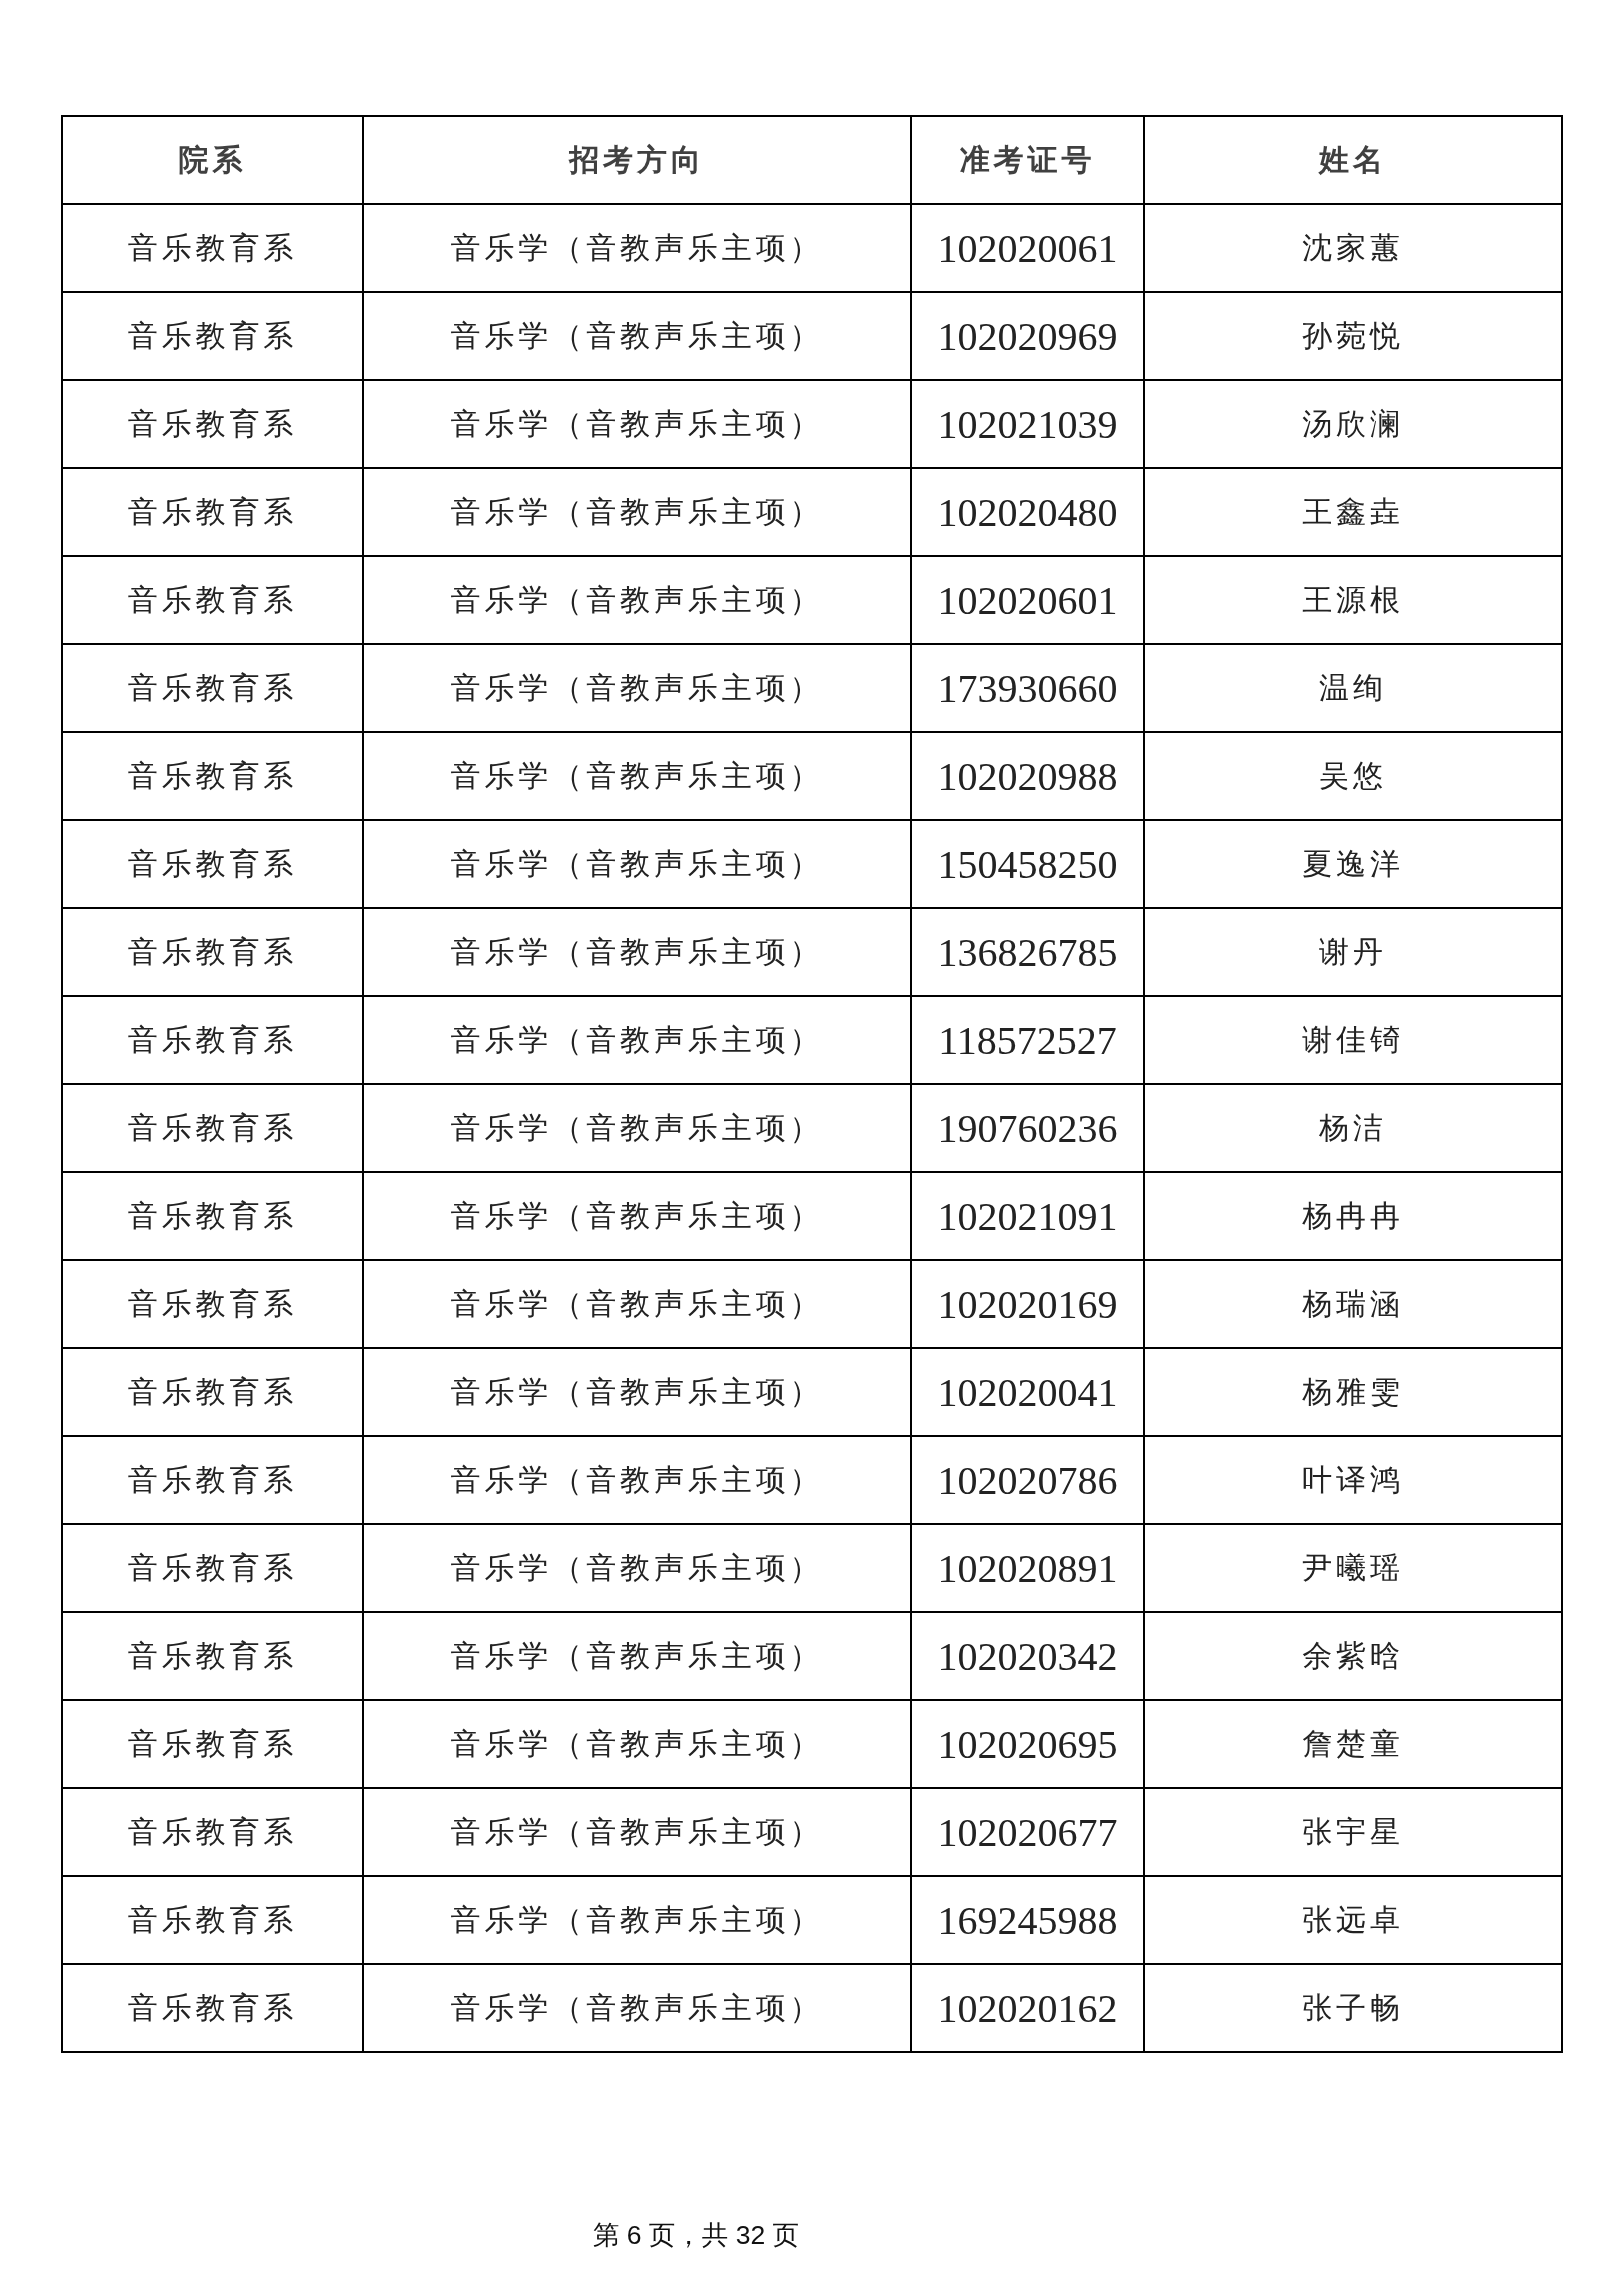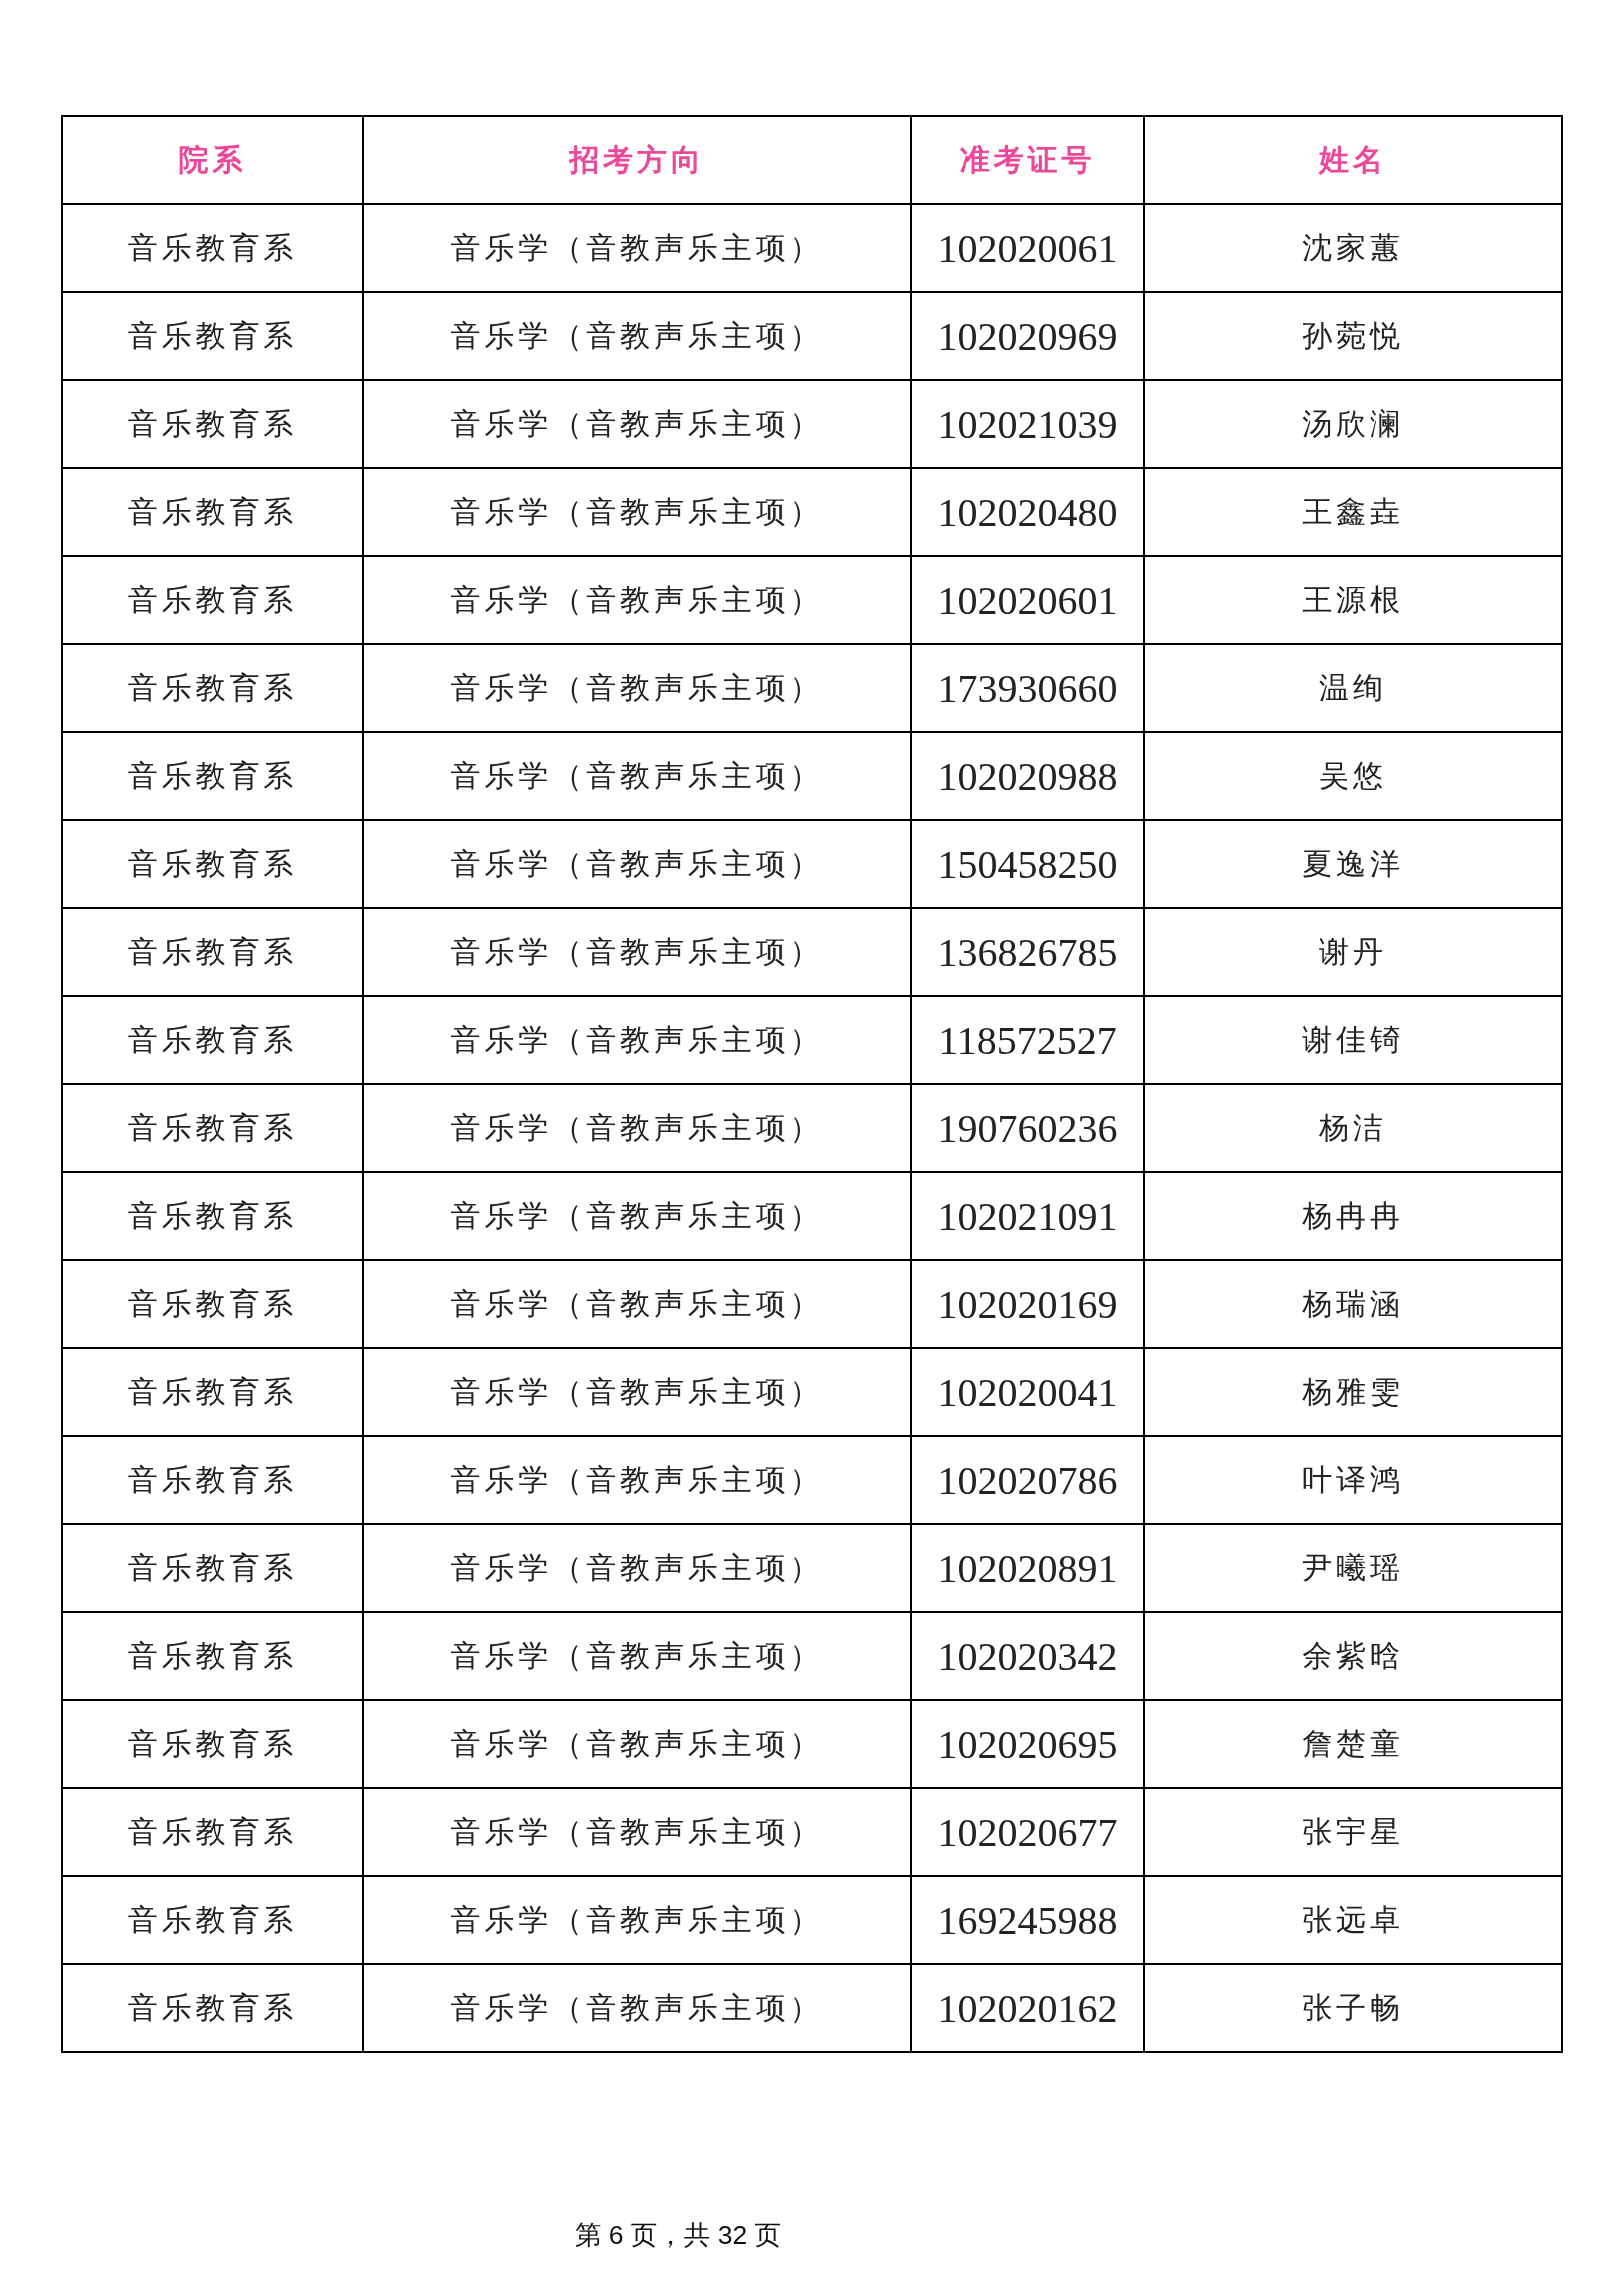--- a/index.html
+++ b/index.html
@@ -14,27 +14,27 @@
   table.roster col.c2 { width: 548px; }
   table.roster col.c3 { width: 233px; }
   table.roster col.c4 { width: 418px; }
   table.roster th, table.roster td {
     border: 2.9px solid #000;
     height: 86px; padding: 0;
     text-align: center; vertical-align: middle;
     font-size: 30px; letter-spacing: 3.9px;
     white-space: nowrap;
   }
-  table.roster th { font-weight: bold; color: #ec4899; }
+  table.roster th { font-weight: bold; color: #404040; }
   table.roster td { font-weight: normal; color: #222; }
   table.roster td.num { font-family: "Liberation Serif", "DejaVu Serif", serif; font-size: 40px; letter-spacing: 0; }
   .footer {
     position: absolute; left: 0; width: 1356px; top: 2217px;
     text-align: center; font-family: "Liberation Sans", "DejaVu Sans", sans-serif;
-    font-size: 26.5px; color: #111;
+    font-size: 26.5px; color: #111; padding-left: 18px;
   }
 </style>
 </head>
 <body>
 
 <div class="page">
   <table class="roster">
     <colgroup>
         <col class="c1">
         <col class="c2">

